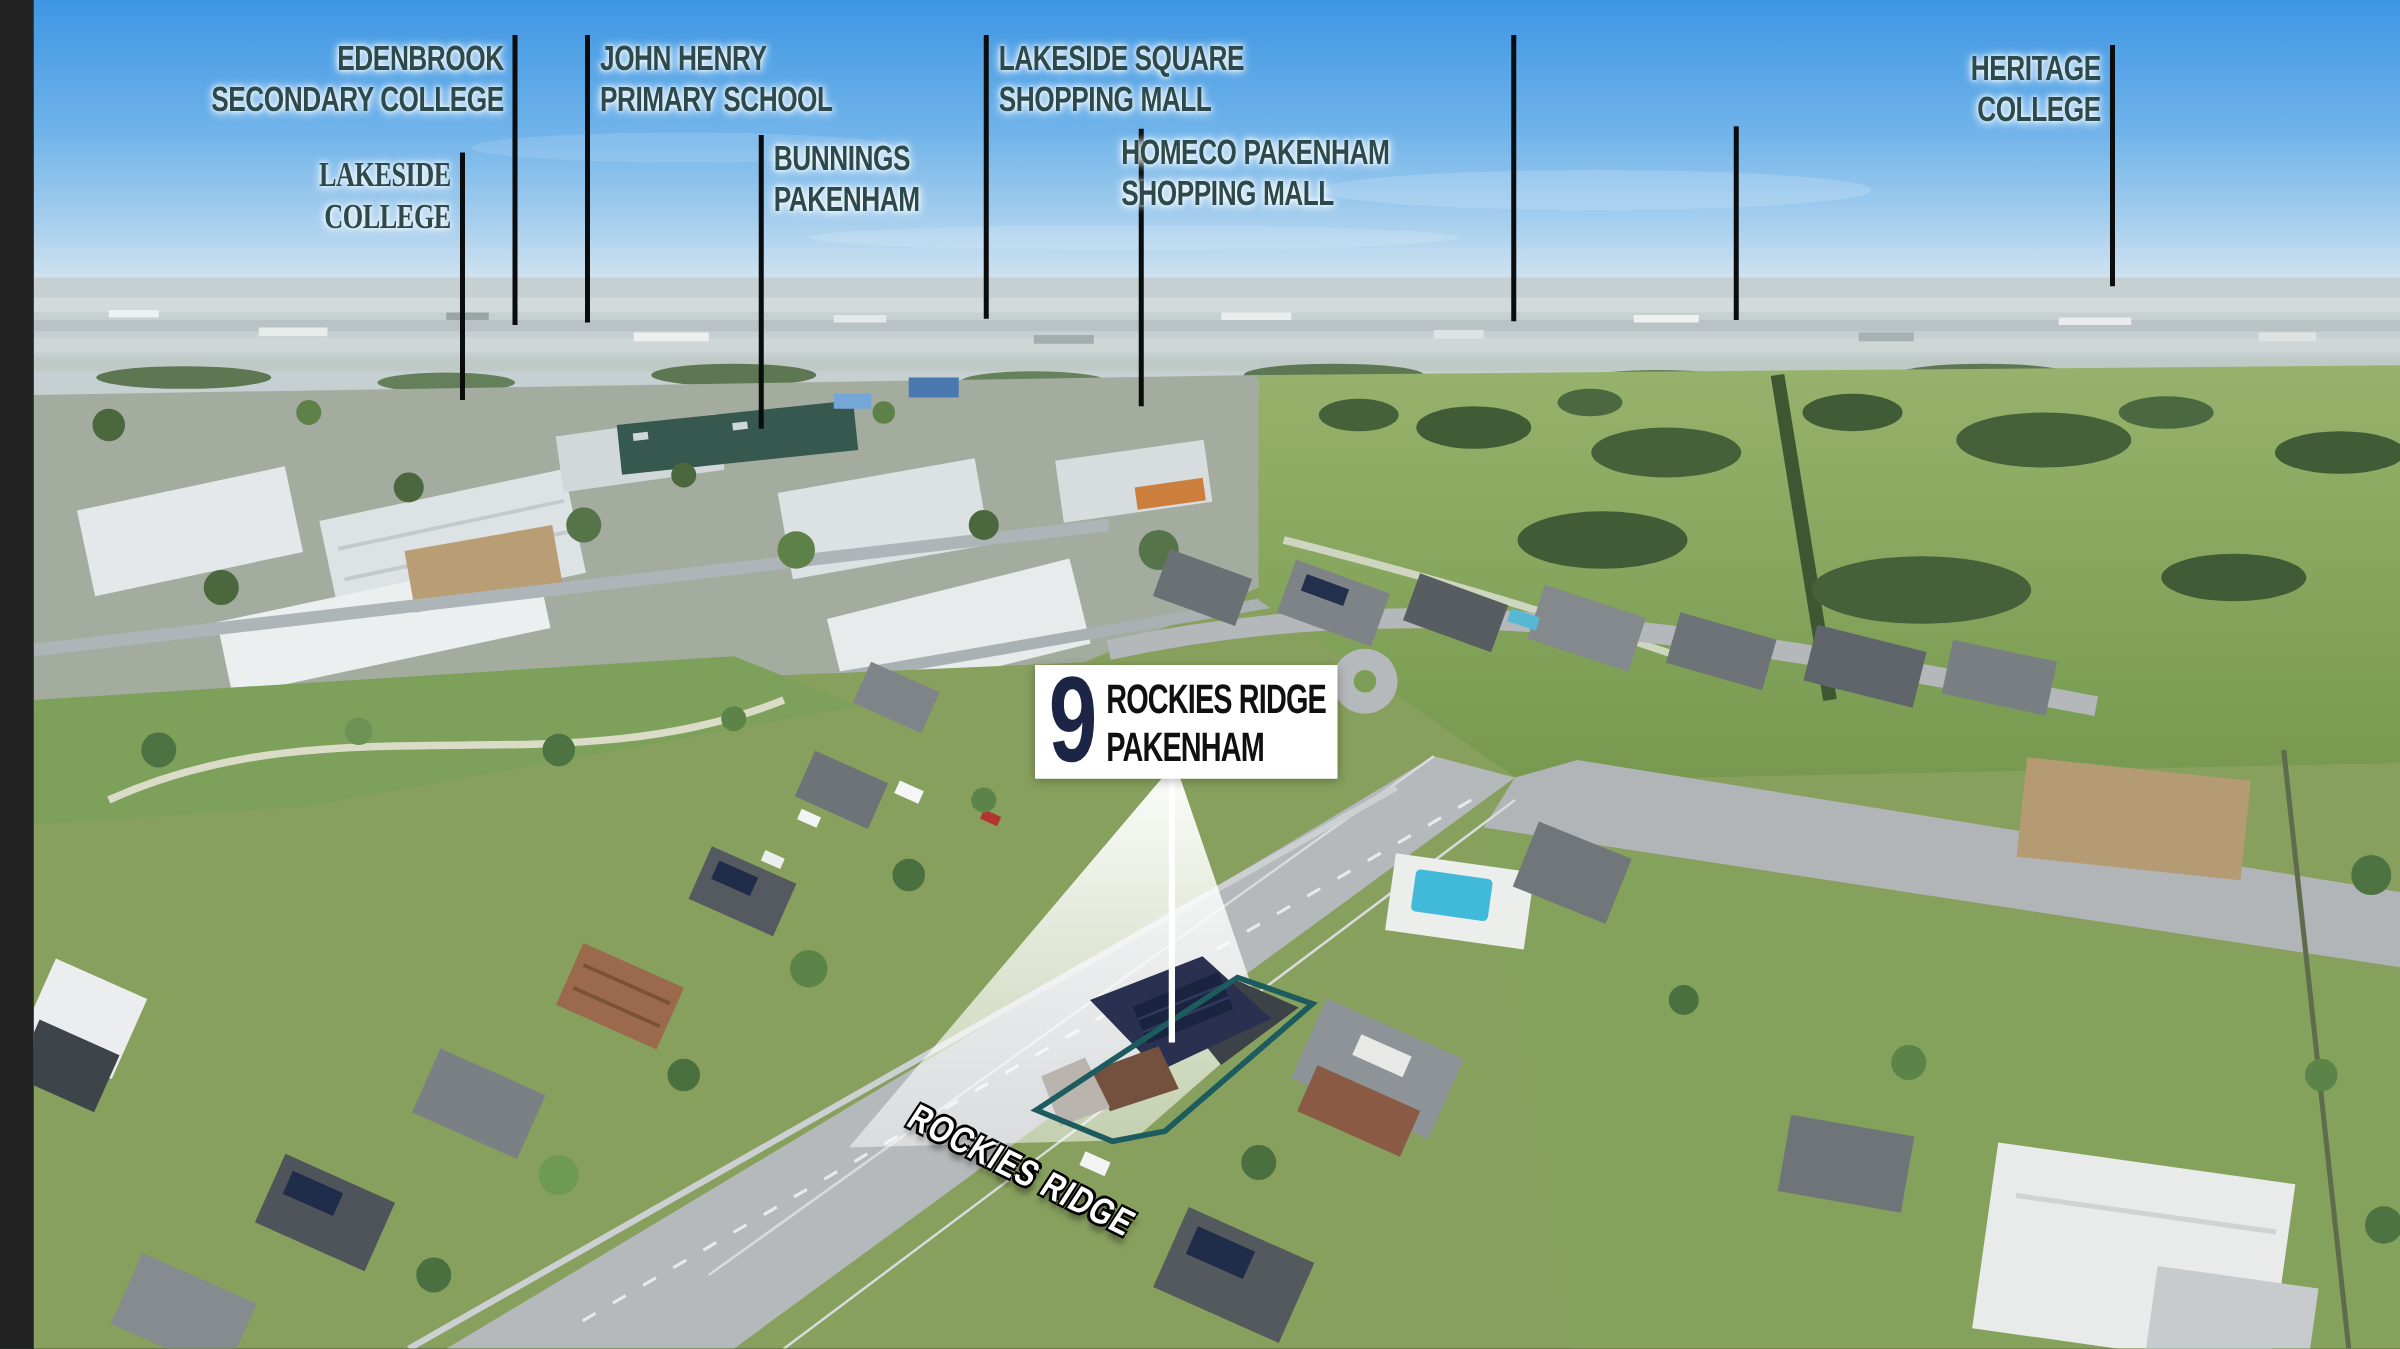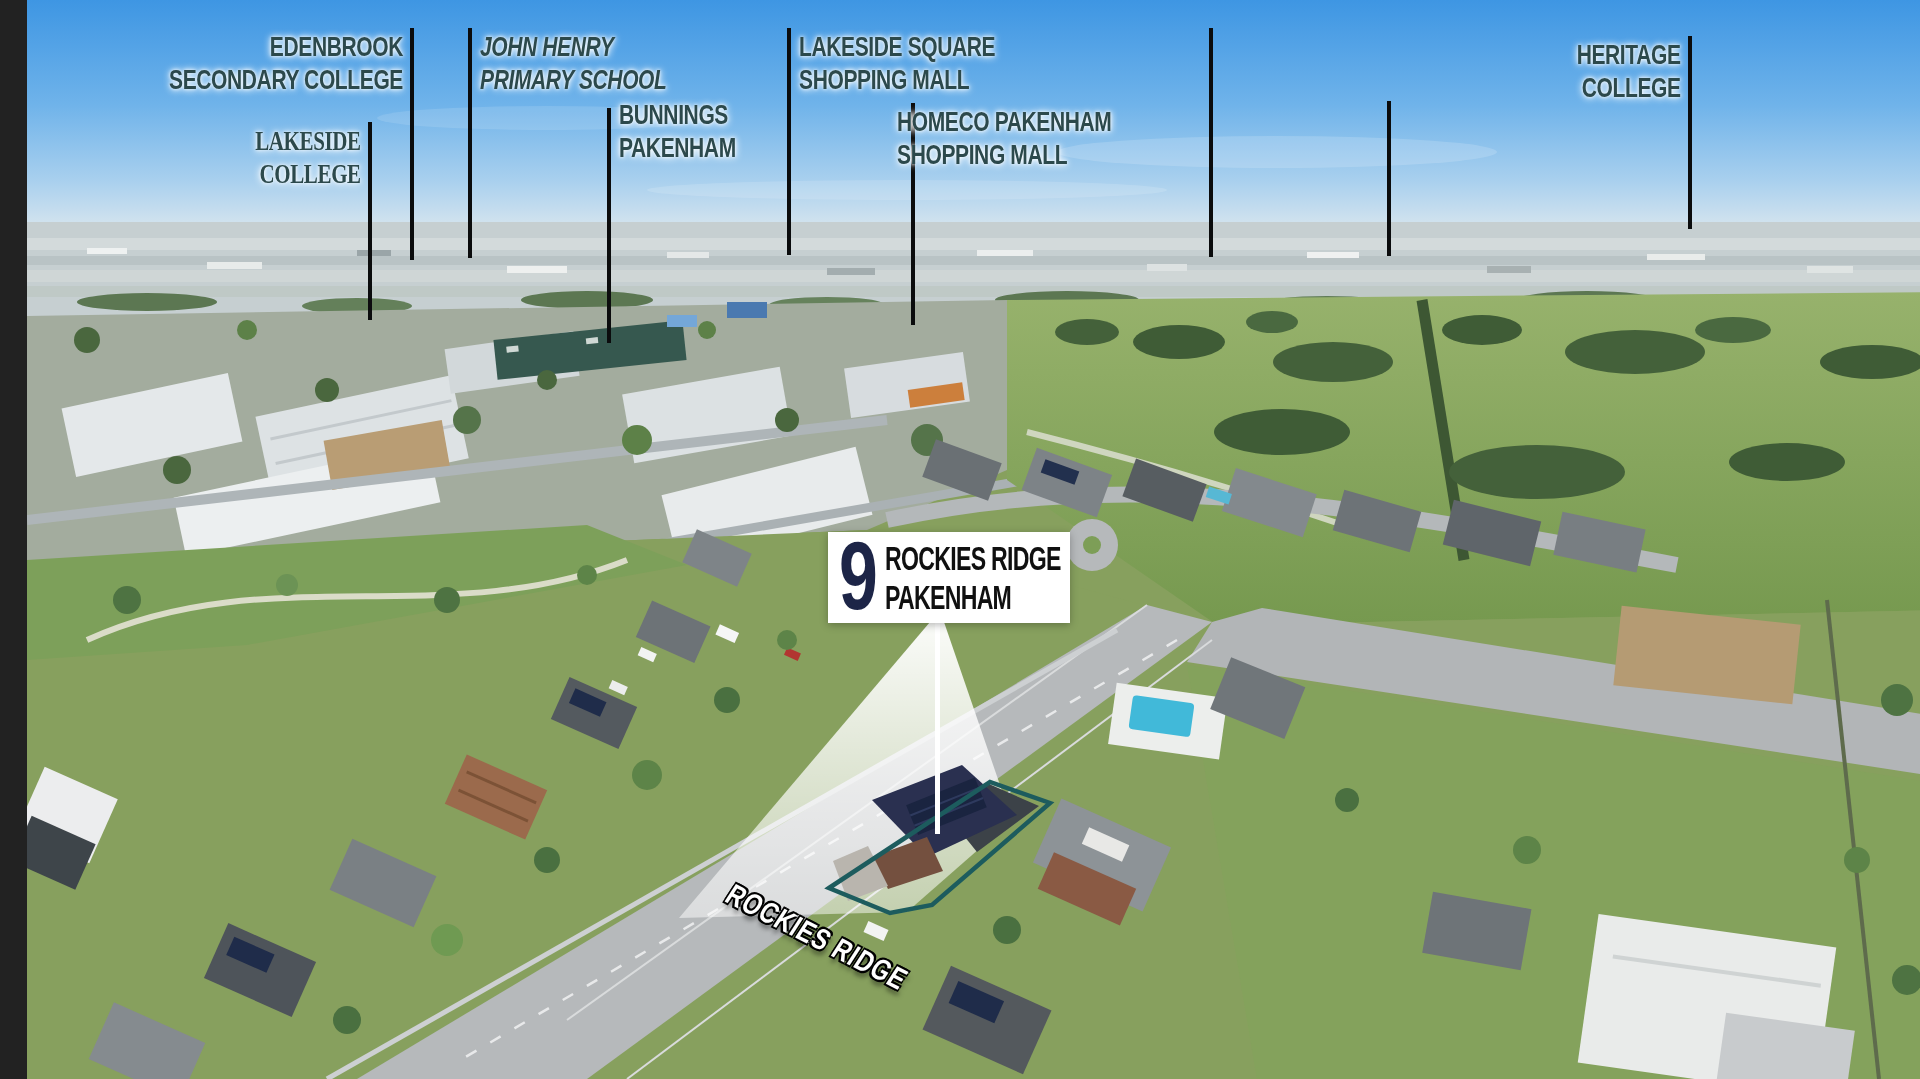--- a/index.html
+++ b/index.html
@@ -318,28 +318,28 @@
         </div>
       </div>
       <div class="pline" style="left: 341px; top: 122px; height: 198px;"></div>
       <div class="lmk right" style="right: 1586px; top: 124px; font-family: Liberation Serif, serif;">
         <div class="cond">
           <div>LAKESIDE</div>
           <div>COLLEGE</div>
         </div>
       </div>
       <div class="pline" style="left: 441px; top: 28px; height: 230px;"></div>
-      <div class="lmk left" style="left: 453px; top: 30px; font-style: italic;">
+      <div class="lmk left" style="left: 453px; top: 30px;">
         <div class="cond">
           <div>JOHN HENRY</div>
           <div>PRIMARY SCHOOL</div>
         </div>
       </div>
       <div class="pline" style="left: 580px; top: 108px; height: 235px;"></div>
-      <div class="lmk left" style="left: 592px; top: 98px;">
+      <div class="lmk left" style="left: 592px; top: 110px;">
         <div class="cond">
           <div>BUNNINGS</div>
           <div>PAKENHAM</div>
         </div>
       </div>
       <div class="pline" style="left: 760px; top: 28px; height: 227px;"></div>
       <div class="lmk left" style="left: 772px; top: 30px;">
         <div class="cond">
           <div>LAKESIDE SQUARE</div>
           <div>SHOPPING MALL</div>

